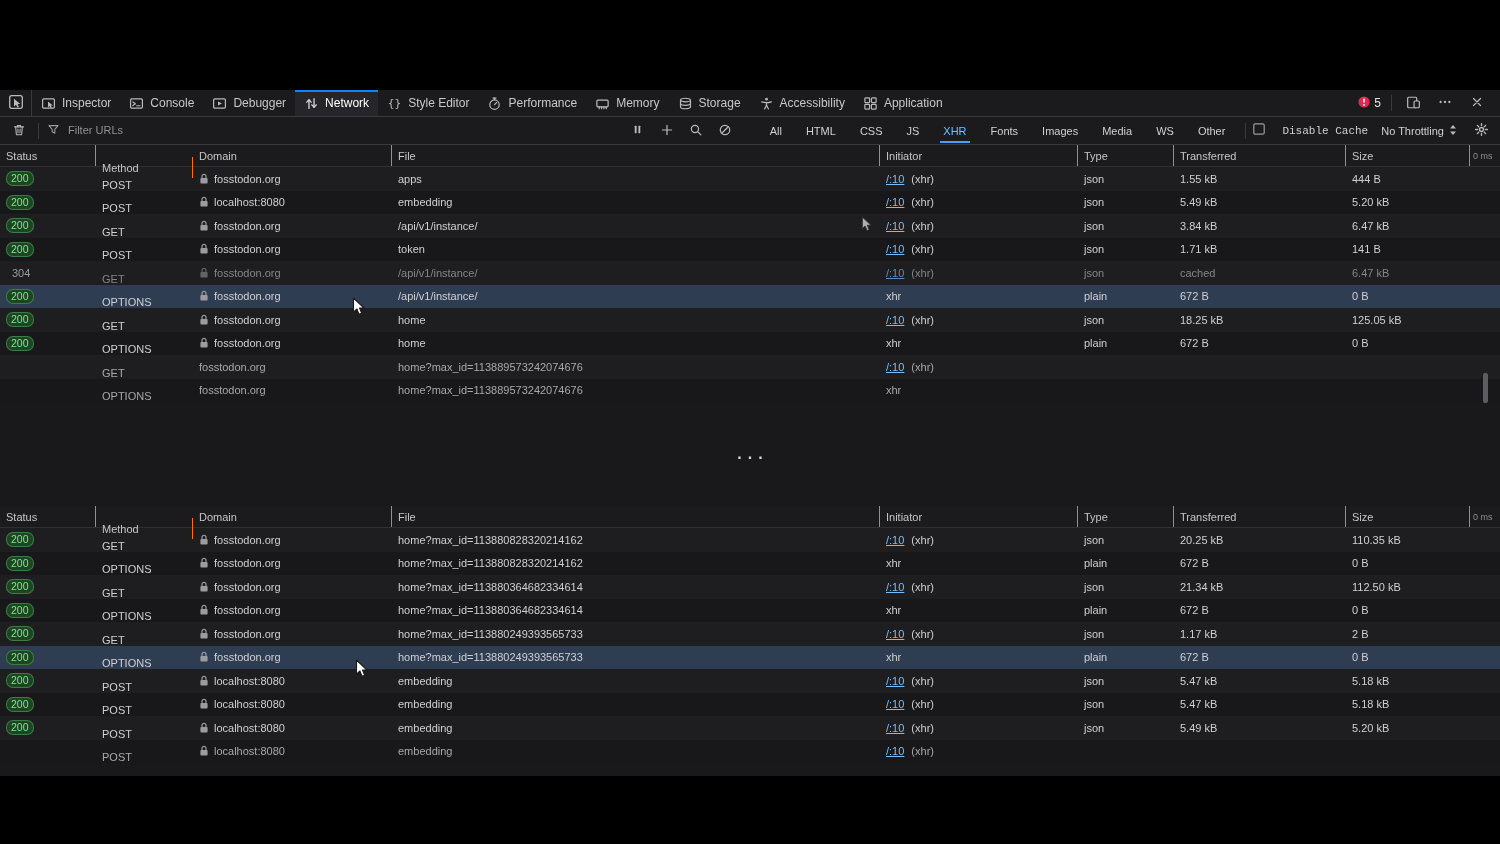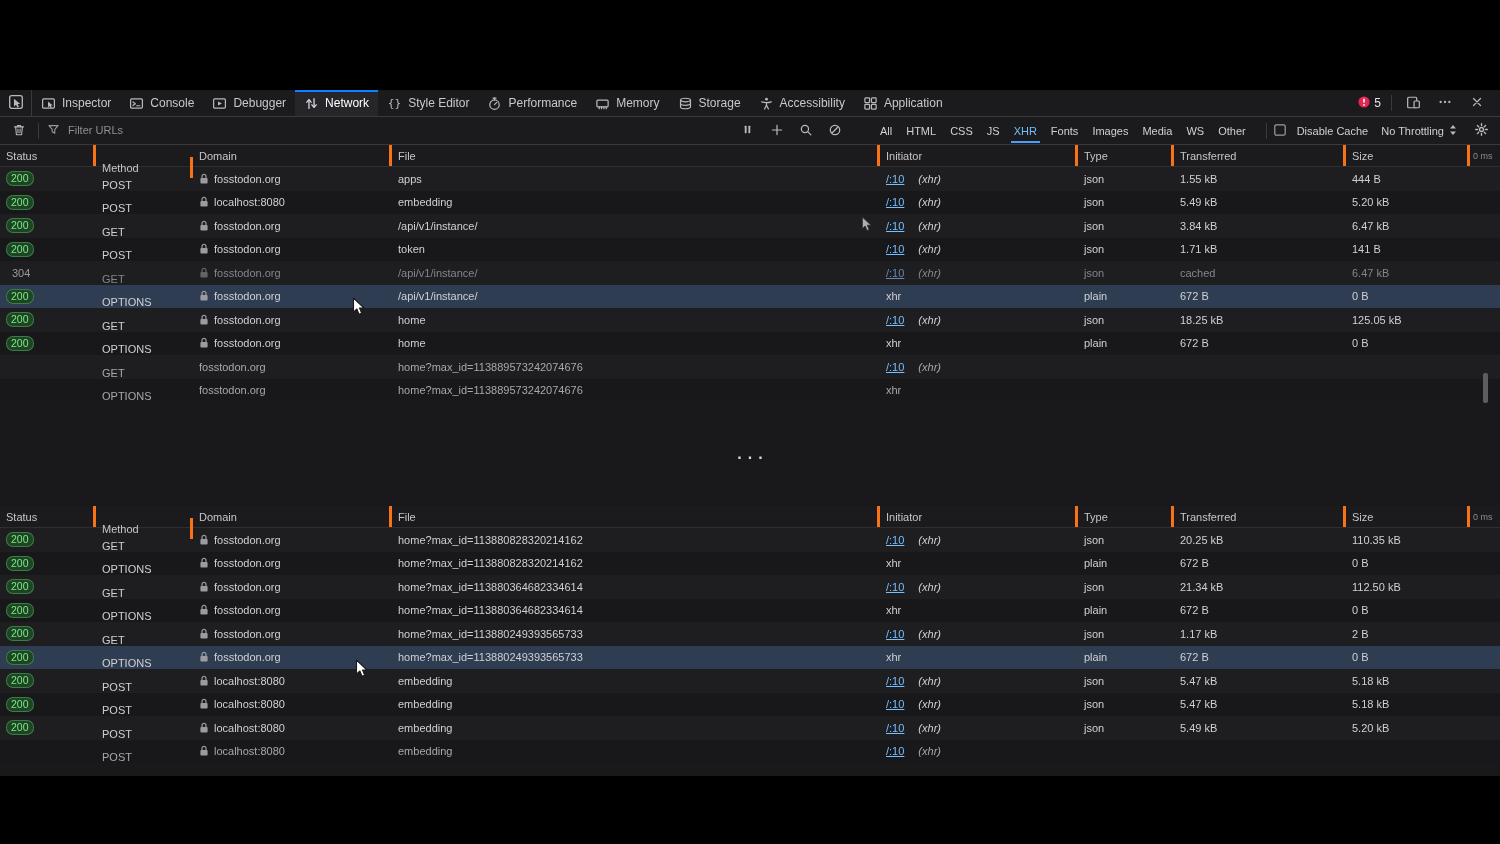--- a/index.html
+++ b/index.html
@@ -21,30 +21,30 @@
   .err{display:flex;align-items:center;gap:4px;color:#e4e4e6;font-size:12px;}
   .vsep{width:1px;height:16px;background:#3a3a3e;flex:0 0 auto;}
   .tbtn{display:flex;align-items:center;justify-content:center;width:22px;height:22px;border-radius:2px;}
 
   
   .nettoolbar{height:28px;background:#1b1b1d;border-bottom:1px solid #38383d;display:flex;align-items:center;padding:0 8px;gap:8px;}
   .filter-wrap{display:flex;align-items:flex-start;gap:6px;}
   input.filter{background:transparent;border:none;outline:none;color:#d0d0d2;font-size:11px;width:210px;font-family:inherit;}
   input.filter::placeholder{color:#8f8f94;}
   .right-group{margin-left:auto;display:flex;align-items:center;gap:7px;}
-  .pills{display:flex;align-items:flex-end;gap:0;margin-left:20px;margin-right:6px;}
+  .pills{display:flex;align-items:flex-end;gap:10px;margin-left:20px;margin-right:6px;}
   .pill{padding:3px 7px;border-radius:2px;color:#d0d0d2;position:relative;white-space:nowrap;}
   .pill.active{color:#75bfff;}
   .pill.active::after{content:"";position:absolute;left:4px;right:4px;bottom:-3px;height:2px;background:#4a9eff;}
-  .cache{display:flex;align-items:center;gap:11px;white-space:nowrap;}
+  .cache{display:flex;align-items:center;gap:17px;white-space:nowrap;font-family:Liberation Mono, monospace;}
   .throttle{display:flex;align-items:center;gap:5px;margin:0 6px;white-space:nowrap;}
 
   
   .netheader{height:22px;background:#1b1b1d;border-bottom:1px solid #2f2f33;display:flex;color:#c6c6c8;}
-  .hcell{display:flex;align-items:center;padding:0 6px;border-right:3px solid #f97316;height:100%;white-space:nowrap;overflow:hidden;}
+  .hcell{display:flex;align-items:center;padding:0 6px;border-right:1px solid #f97316;height:100%;white-space:nowrap;overflow:hidden;}
   .hcell:last-child{border-right:none;}
   .wf-label{font-size:9px;color:#8c8c90;padding:0 3px;}
   .c-status{width:96px;flex:0 0 auto;}
   .c-method{width:97px;flex:0 0 auto;margin-top:12px;}
   .c-domain{width:199px;flex:0 0 auto;}
   .c-file{width:488px;flex:0 0 auto;}
   .c-init{width:198px;flex:0 0 auto;}
   .c-type{width:96px;flex:0 0 auto;}
   .c-trans{width:172px;flex:0 0 auto;}
   .c-size{width:124px;flex:0 0 auto;}
@@ -52,21 +52,21 @@
 
   .row{height:23.5px;display:flex;align-items:center;}
   .rows .row:nth-child(odd){background:#1e1e21;}
   .rows .row:nth-child(even){background:#18181a;}
   .rows .row.selected{background:#2f3d53;}
   .cell{padding:0 6px;white-space:nowrap;overflow:hidden;display:flex;align-items:center;height:100%;}
   .badge{background:#1d4524;color:#7ee787;border:1px solid rgba(110,215,125,.38);border-radius:7px;padding:0 4px;height:15px;line-height:13px;font-size:10.5px;display:inline-flex;align-items:center;}
   .status-plain{color:#9a9a9e;padding-left:6px;}
   .lock{display:flex;align-items:center;margin-right:5px;}
   .ilink{color:#75bfff;text-decoration:underline;cursor:pointer;}
-  .isuf{margin-left:14px;font-style:italic;}
+  .isuf{margin-left:7px;}
   .row.cached{color:#85858a;}
   .row.cached .ilink{color:#6189b3;}
   .row.cached .lock{opacity:.55;}
   .row.pending{color:#a8a8ac;}
 
   .gap{height:104px;display:flex;align-items:center;justify-content:center;background:#19191b;}
   .dots{color:#d8d8da;font-size:16px;font-weight:bold;letter-spacing:6px;padding-left:6px;}
 
   .sbthumb{position:absolute;left:1483px;top:373px;width:5px;height:30px;background:#5d5d61;border-radius:2px;z-index:4;}
   .cursor{position:absolute;z-index:6;pointer-events:none;}

